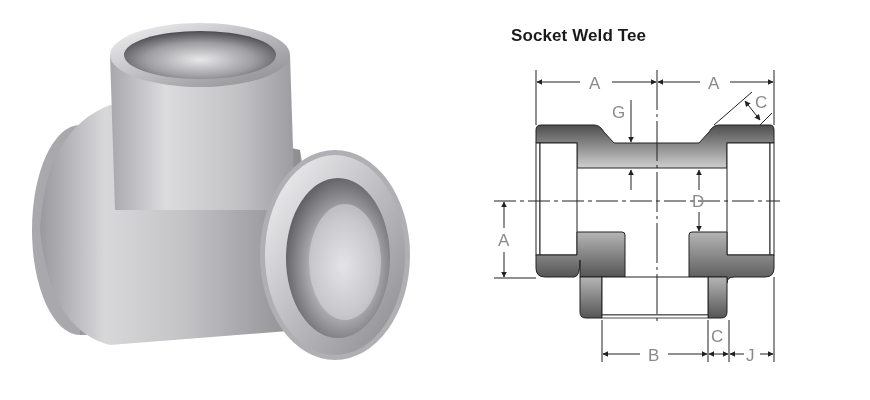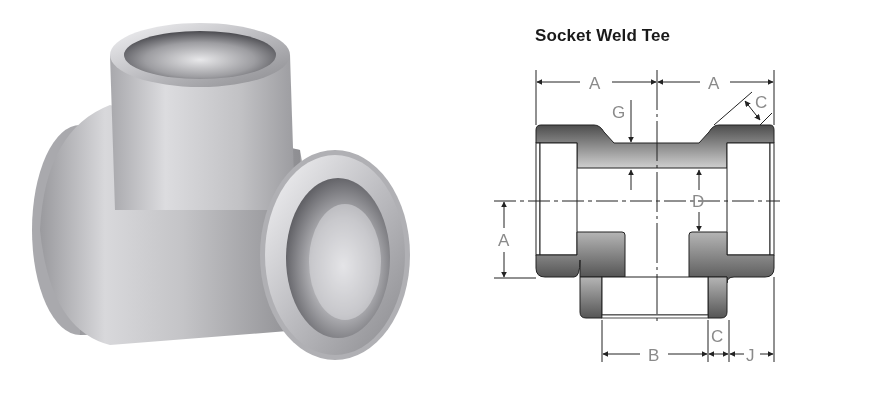--- a/index.html
+++ b/index.html
@@ -1,21 +1,21 @@
 <!DOCTYPE html>
 <html><head>
 <meta charset="utf-8">
 <style>
   html, body { margin: 0; padding: 0; background: #ffffff; }
   body { width: 870px; height: 400px; position: relative; overflow: hidden;
          font-family: "Liberation Sans", sans-serif; }
   .photo { position: absolute; left: 0; top: 0; width: 470px; height: 400px; }
   .drawing { position: absolute; left: 470px; top: 0; width: 400px; height: 400px; }
   .title { position: absolute; left: 511px; top: 26px; font-size: 17px; font-weight: bold;
-           color: #1a1a1a; letter-spacing: 0.1px; margin-left: 24px; }
+           color: #1a1a1a; letter-spacing: 0.1px; }
   .dimlabel { font-family: "Liberation Sans", sans-serif; font-size: 17px; fill: #8a8a8a; }
 </style>
 </head>
 <body>
 
 <div class="photo">
   <svg width="470" height="400" viewBox="0 0 470 400">
     <defs>
       <linearGradient id="runBody" x1="0" y1="0" x2="1" y2="0">
         <stop offset="0" stop-color="#9a9a9e"></stop>

